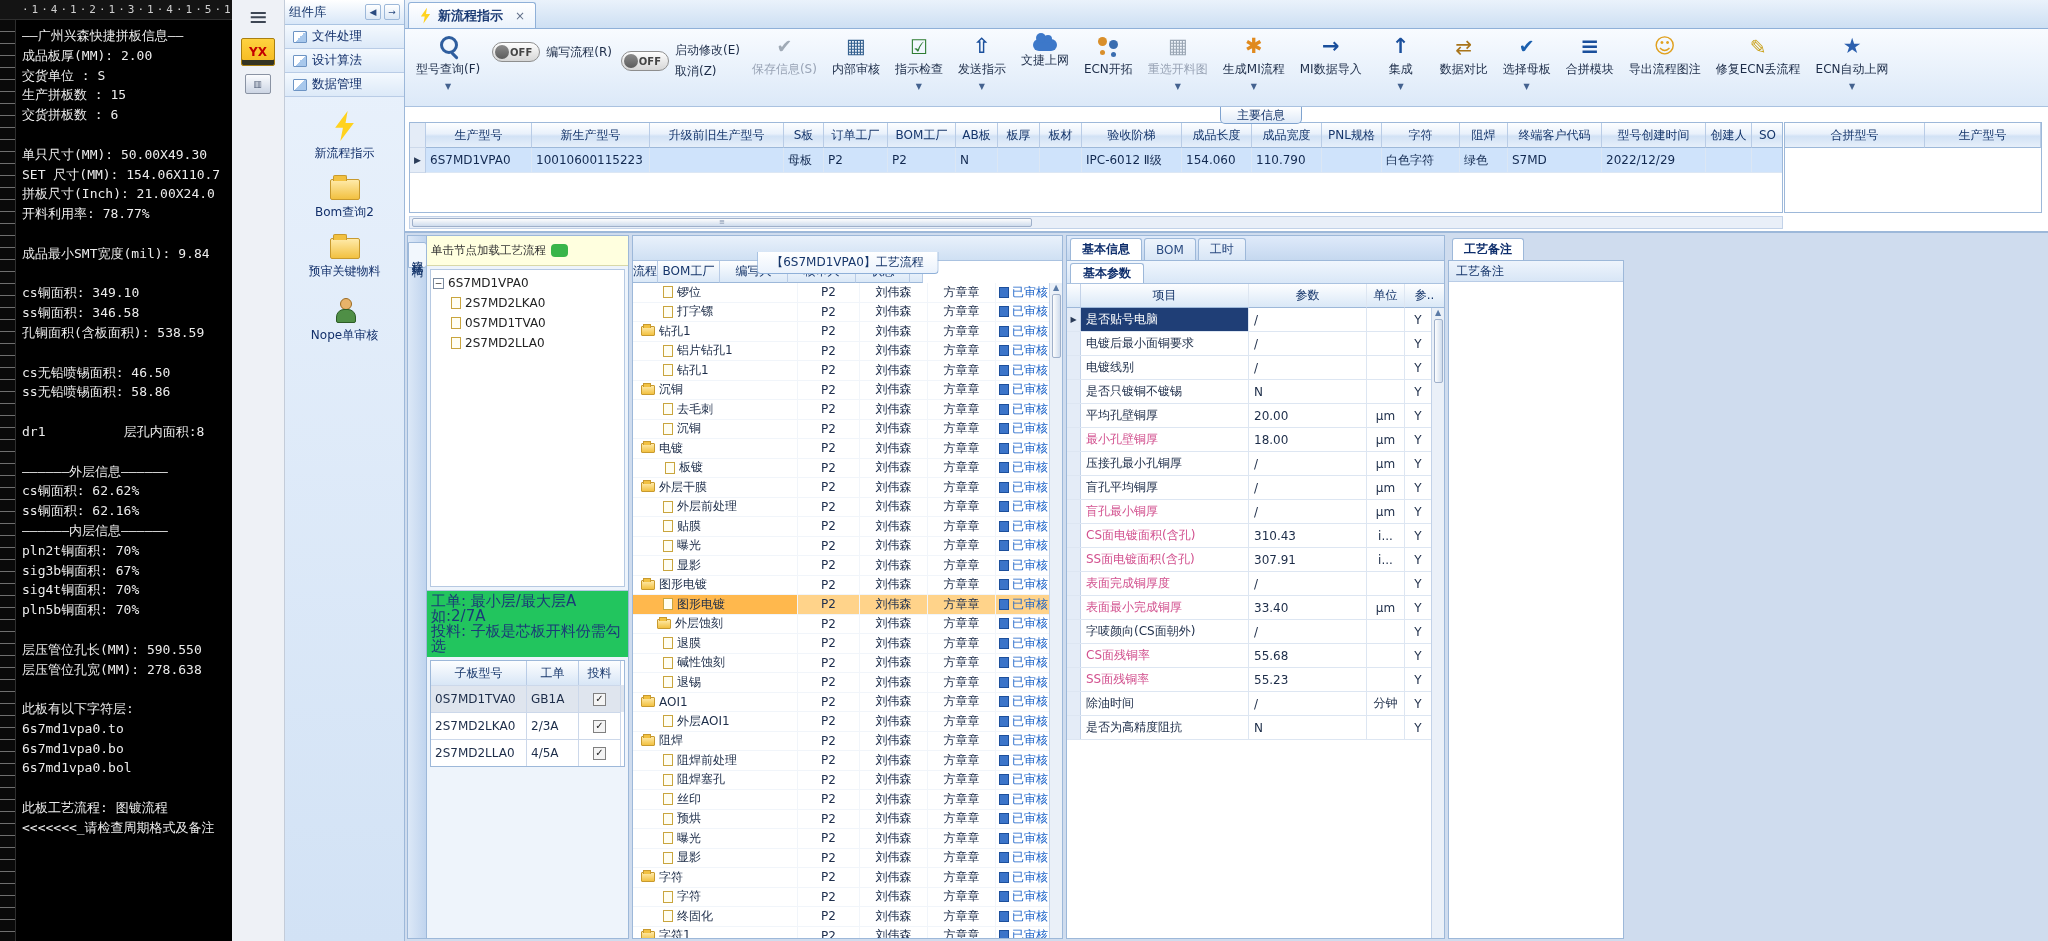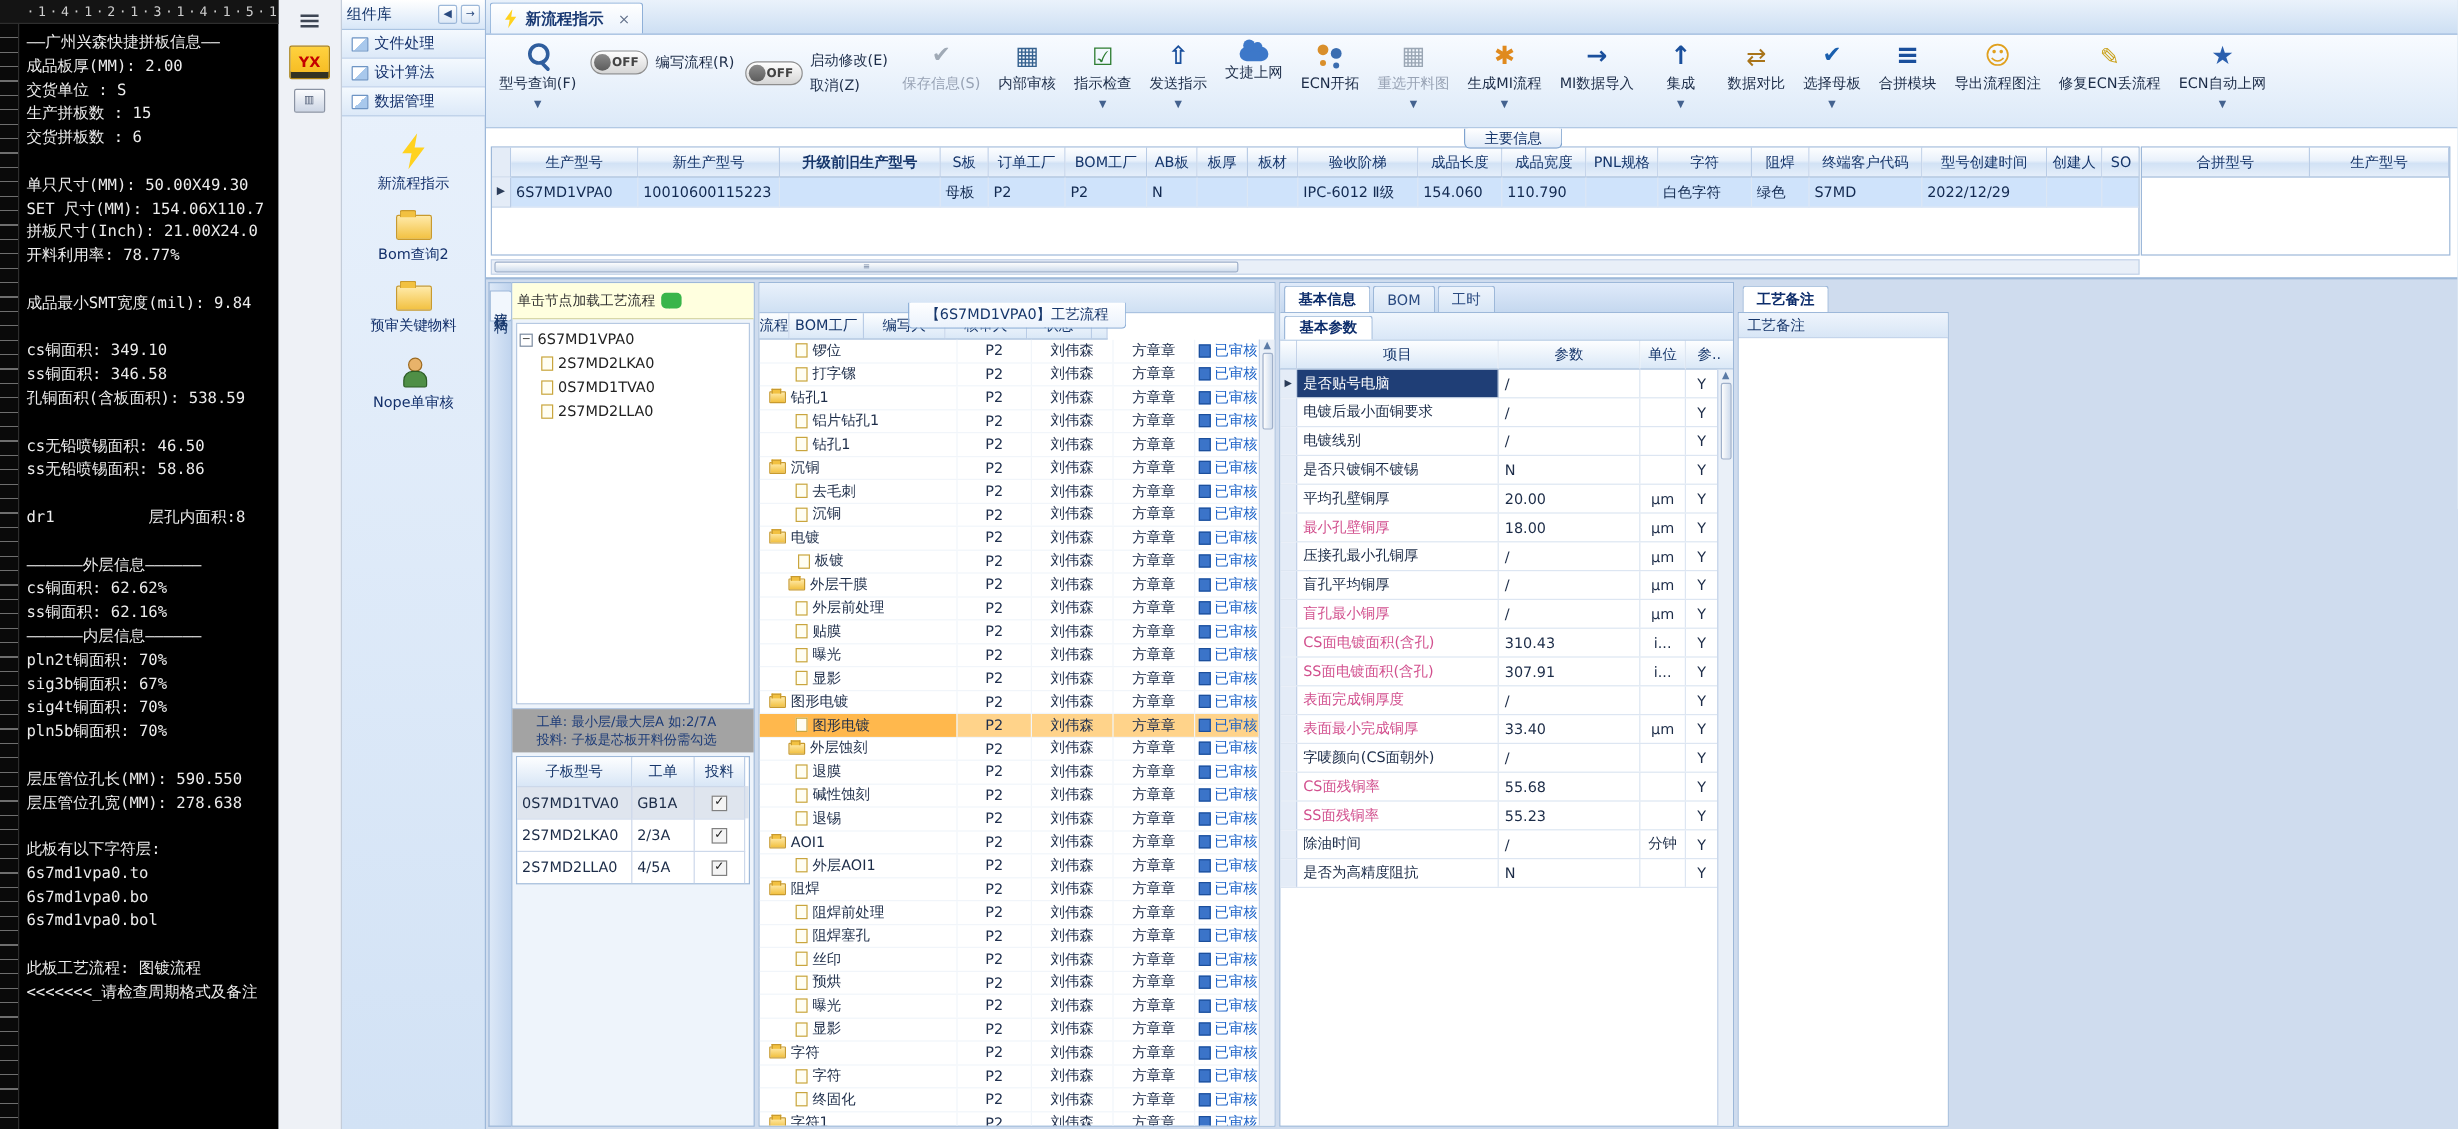--- a/index.html
+++ b/index.html
@@ -106,21 +106,21 @@
 .vtab{writing-mode:vertical-rl;font-size:11.5px;color:#16366b;background:#f2f7fd;border:1px solid #9db8d9;padding:8px 1px;border-radius:0 3px 3px 0;letter-spacing:2px}
 .sub-content{flex:1;display:flex;flex-direction:column;border:1px solid #9db8d9;background:#eef4fb;min-width:0}
 .note{background:#ffffdf;border-bottom:1px solid #d8d8a8;padding:3px 4px;display:flex;gap:5px;align-items:center;font-size:11.5px;color:#333;height:30px;flex:none}
 .icon-bubble{width:17px;height:13px;flex:none;background:#39b54a;border-radius:4px;position:relative}
 .icon-bubble::after{content:"";position:absolute;left:3px;bottom:-4px;border:4px solid transparent;border-top-color:#39b54a}
 .tree-box{background:#fff;border:1px solid #b6c9e2;margin:3px;height:318px;flex:none;padding:3px 2px;font-size:12px;color:#222;overflow:hidden}
 .tr-row{display:flex;align-items:center;gap:4px;height:20px;white-space:nowrap}
 .tr-row.child{padding-left:18px}
 .expander{width:11px;height:11px;flex:none;border:1px solid #7b8ba0;background:#fff;display:flex;align-items:center;justify-content:center;font-size:9px;line-height:1;color:#333}
 .icon-doc-sm{width:10px;height:12px;flex:none;background:#fffef2;border:1px solid #c9a53e}
-.tree-info{background:#a3a3a3;color:#1b3a77;font-size:11px;padding:3px 20px;line-height:15px;border-top:1px solid #b6c9e2;flex:none}
+.tree-info{background:#22c55e;color:#1b3a77;font-size:15px;padding:3px 4px;line-height:15px;border-top:1px solid #b6c9e2;flex:none}
 .sb-table{margin:3px;border:1px solid #9db8d9;background:#fff;flex:none}
 .sbt-head{display:flex;height:24px}
 .sbt-hcell{border-right:1px solid #b9cce6;background:linear-gradient(#fdfeff,#d8e6f6);color:#16366b;font-size:12px;display:flex;align-items:center;justify-content:center}
 .sbt-row{display:flex;height:27px}
 .sbt-cell{border-right:1px solid #ccd8ea;border-top:1px solid #ccd8ea;font-size:12px;display:flex;align-items:center;padding-left:4px;overflow:hidden}
 .sbt-row.first{background:#dfe5ee}
 .c1{width:96px}.c2{width:52px}.c3{width:42px;justify-content:center;padding-left:0}
 .cb{width:13px;height:13px;border:1px solid #808080;background:#f4f4f4;display:flex;align-items:center;justify-content:center;font-size:10px;color:#222;line-height:1}
 
 
@@ -376,21 +376,21 @@
         </div>
       </div>
 
     <div class="main-info">
       <div class="section-label">主要信息</div>
       <div class="mt">
         <div class="mt-head" id="mt-head">
             <div class="mt-gutter"></div>
             <div class="mt-hcell" style="width: 106px;">生产型号</div>
             <div class="mt-hcell" style="width: 118px;">新生产型号</div>
-            <div class="mt-hcell" style="width: 134px; font-weight: bold;">升级前旧生产型号</div>
+            <div class="mt-hcell" style="width: 134px;">升级前旧生产型号</div>
             <div class="mt-hcell" style="width: 40px;">S板</div>
             <div class="mt-hcell" style="width: 64px;">订单工厂</div>
             <div class="mt-hcell" style="width: 68px;">BOM工厂</div>
             <div class="mt-hcell" style="width: 42px;">AB板</div>
             <div class="mt-hcell" style="width: 42px;">板厚</div>
             <div class="mt-hcell" style="width: 42px;">板材</div>
             <div class="mt-hcell" style="width: 100px;">验收阶梯</div>
             <div class="mt-hcell" style="width: 70px;">成品长度</div>
             <div class="mt-hcell" style="width: 70px;">成品宽度</div>
             <div class="mt-hcell" style="width: 60px;">PNL规格</div>
@@ -609,21 +609,21 @@
                 <div class="pp-name" style="padding-left: 32px;">
                   <div class="icon-doc-sm"></div>
                   <div>板镀</div>
                 </div>
                 <div class="pp-cell w62">P2</div>
                 <div class="pp-cell w68">刘伟森</div>
                 <div class="pp-cell w68">方章章</div>
                 <div class="pp-cell w54 status">已审核</div>
               </div>
               <div class="pp-row">
-                <div class="pp-name" style="padding-left: 24px;">
+                <div class="pp-name" style="padding-left: 8px;">
                   <div class="icon-folder-sm"></div>
                   <div>外层干膜</div>
                 </div>
                 <div class="pp-cell w62">P2</div>
                 <div class="pp-cell w68">刘伟森</div>
                 <div class="pp-cell w68">方章章</div>
                 <div class="pp-cell w54 status">已审核</div>
               </div>
               <div class="pp-row">
                 <div class="pp-name" style="padding-left: 30px;">

